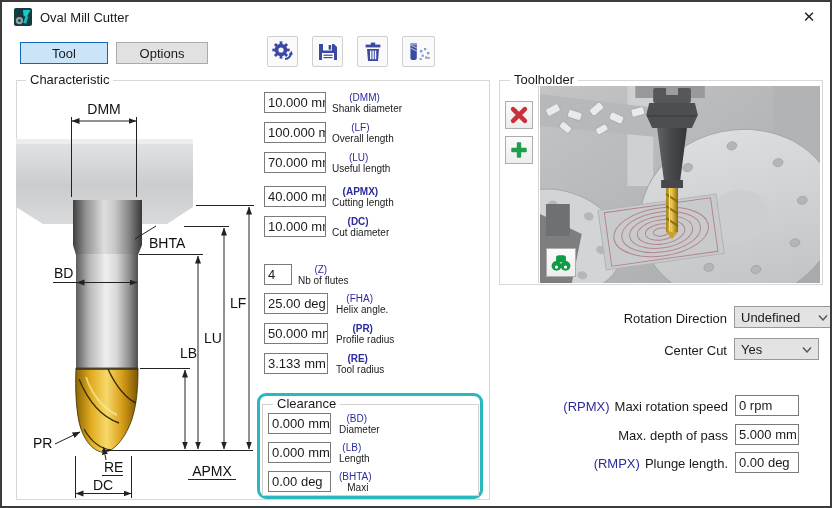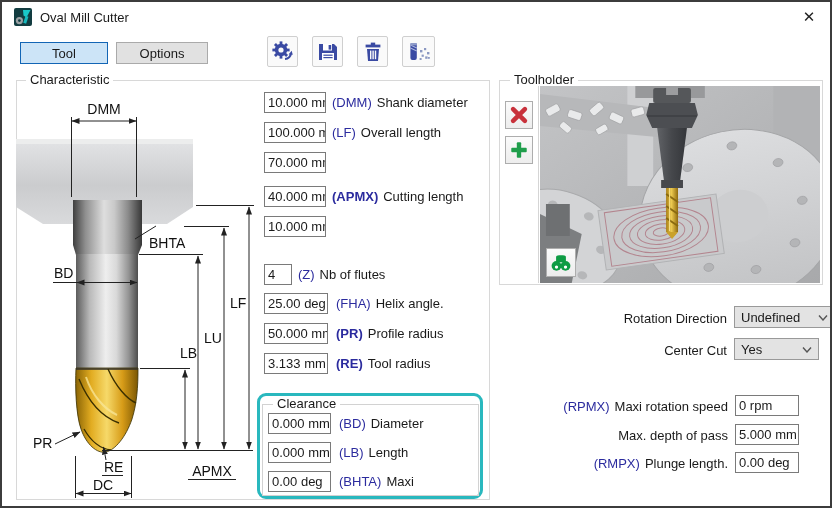--- a/index.html
+++ b/index.html
@@ -25,21 +25,21 @@
     border:1px solid #cfcfcf;background:#fafafa;border-radius:2px;
     display:flex;align-items:center;justify-content:center;}
   
   .group{position:absolute;border:1px solid #d8d8d8;box-sizing:border-box;}
   .group-label{position:absolute;background:#fff;padding:0 4px;font-size:13px;line-height:14px;}
   
   .field{position:absolute;box-sizing:border-box;height:21px;background:#fff;
     border:1px solid #7a7a7a;display:flex;align-items:center;padding:0 3px;
     font-size:13px;overflow:hidden;white-space:nowrap;}
   .flabel{position:absolute;height:21px;display:flex;align-items:center;
-    font-size:13px;white-space:nowrap;}
+    font-size:10px;white-space:nowrap;flex-direction:column;}
   .flabel .code{color:#2b2b9e;margin-right:5px;}
   .flabel .code.b{font-weight:bold;}
   .rlabel{position:absolute;height:22px;display:flex;align-items:center;
     justify-content:flex-end;font-size:13px;white-space:nowrap;}
   .rlabel .code{color:#2b2b9e;margin-right:5px;margin-left:48px;}
   
   .combo{position:absolute;box-sizing:border-box;height:22px;border:1px solid #7a7a7a;
     background:#fff;display:flex;align-items:center;padding:0 22px 0 6px;
     font-size:13px;white-space:nowrap;overflow:hidden;}
   .combo.gray{background:#e3e3e3;border-color:#999;}
@@ -236,28 +236,36 @@
       <span>Shank diameter</span>
     </div>
 
   <div class="field" style="left:262px;top:120px;width:62px">100.000 mm</div>
   <div class="flabel" style="left:330px;top:120px">
       <span class="code">(LF)</span>
       <span>Overall length</span>
     </div>
 
   <div class="field" style="left:262px;top:150px;width:62px">70.000 mm</div>
+  <div class="flabel" style="left:330px;top:150px">
+      <span class="code">(LU)</span>
+      <span>Useful length</span>
+    </div>
 
   <div class="field" style="left:262px;top:184px;width:62px">40.000 mm</div>
   <div class="flabel" style="left:330px;top:184px">
       <span class="code b">(APMX)</span>
       <span>Cutting length</span>
     </div>
 
   <div class="field" style="left:262px;top:214px;width:62px">10.000 mm</div>
+  <div class="flabel" style="left:330px;top:214px">
+      <span class="code b">(DC)</span>
+      <span>Cut diameter</span>
+    </div>
 
   <div class="field" style="left:262px;top:262px;width:28px">4</div>
   <div class="flabel" style="left:296px;top:262px">
       <span class="code">(Z)</span>
       <span>Nb of flutes</span>
     </div>
 
   <div class="field" style="left:262px;top:291px;width:64px">25.00 deg</div>
   <div class="flabel" style="left:334px;top:291px">
       <span class="code">(FHA)</span>

